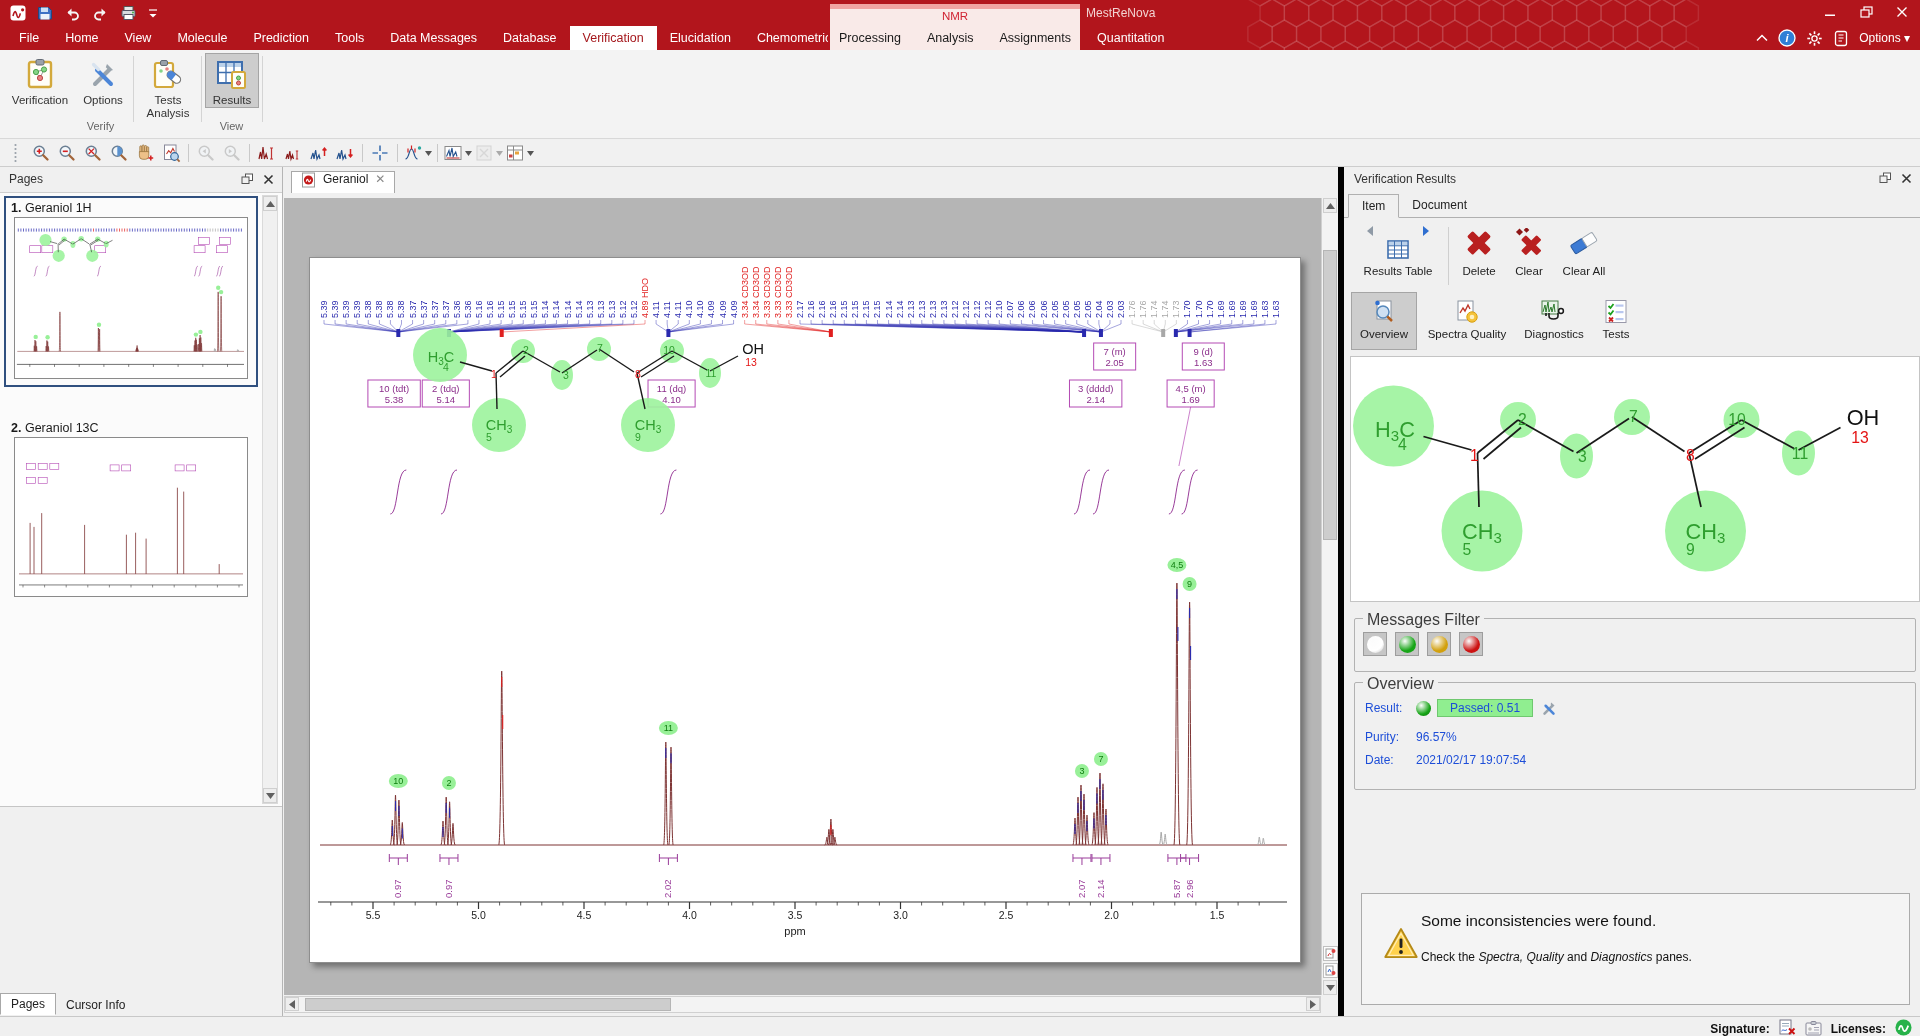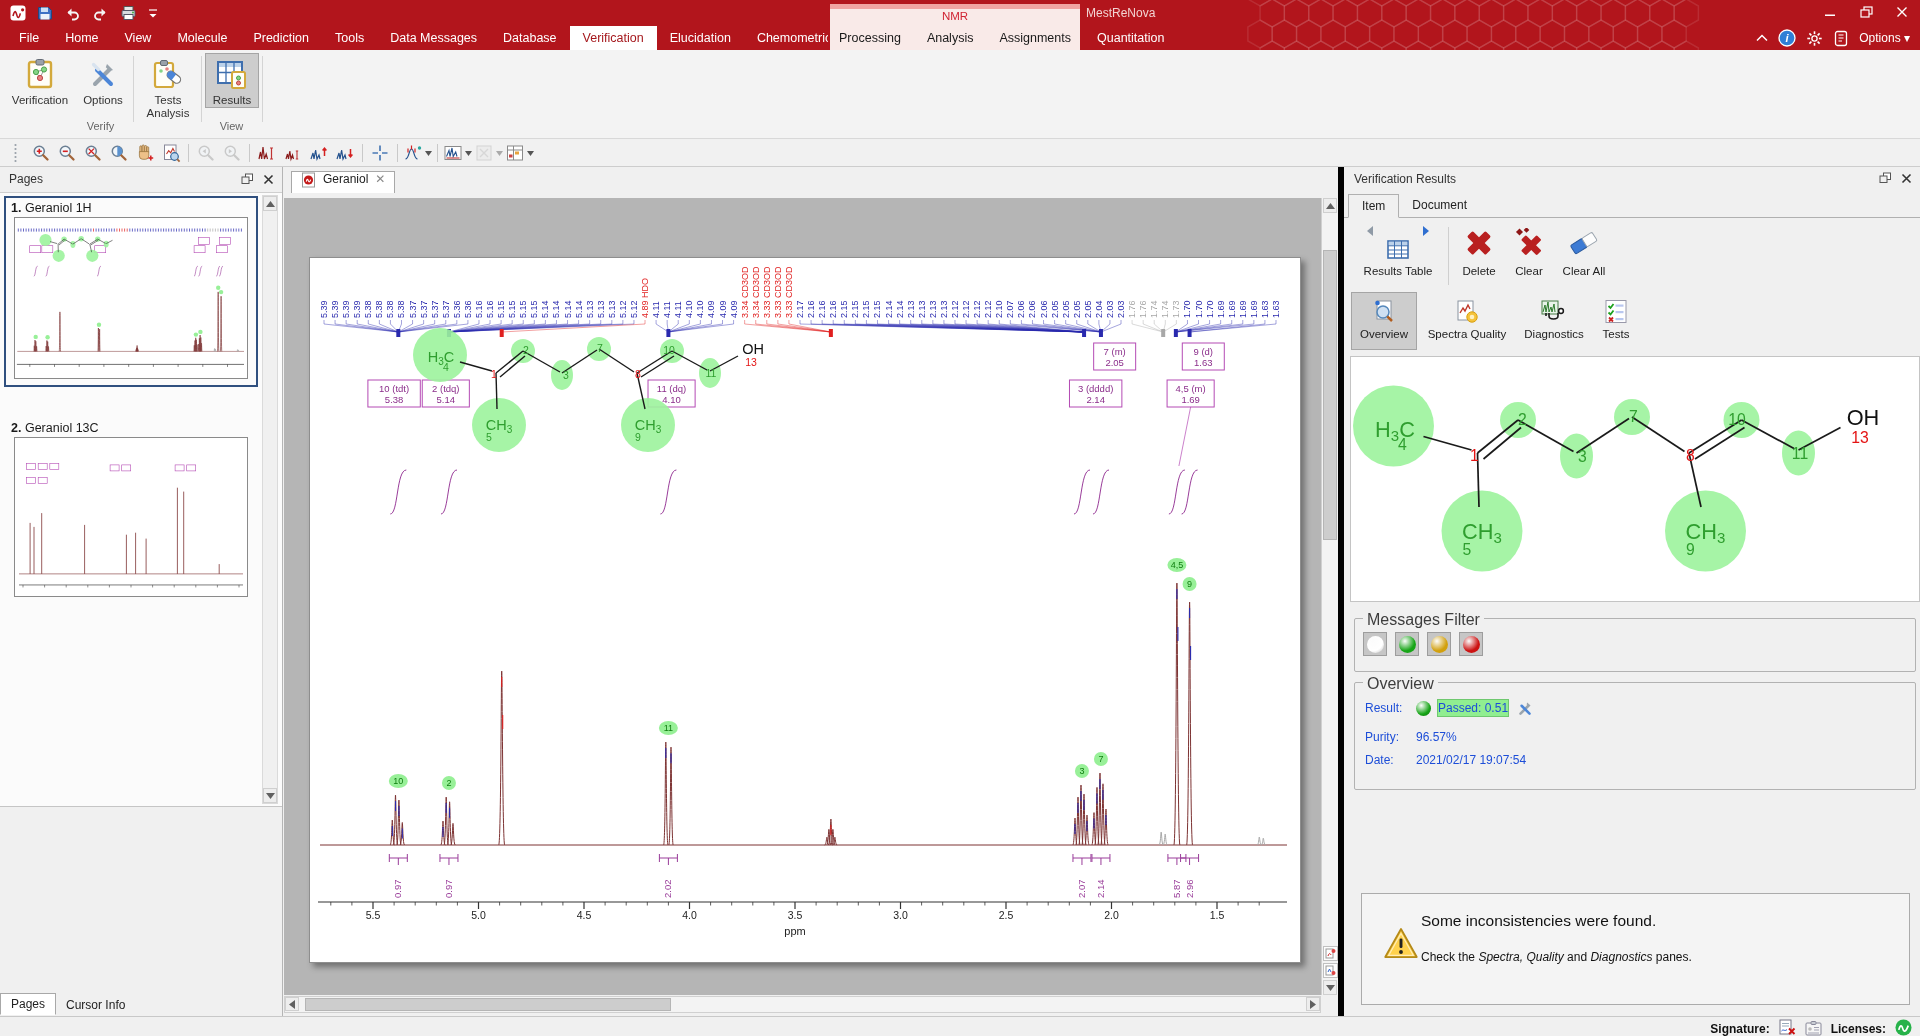--- a/index.html
+++ b/index.html
@@ -79,21 +79,21 @@
 .rp-molbox{position:absolute;top:189px;left:6px;width:570px;height:246px;background:#fff;border:1px solid #c4c4c4}
 .groupbox{position:absolute;border:1px solid #b2b2b2;border-radius:2px}
 .gb-label{position:absolute;top:-8px;left:8px;background:#f0f0f0;padding:0 4px;font-size:16px;color:#3d3d3d}
 .rp-msg{top:451px;left:10px;width:562px;height:54px}
 .filters{position:absolute;top:13px;left:8px;display:flex;gap:8px}
 .fbtn{width:24px;height:24px;background:#c6c6c6;border:1px solid #9d9d9d;display:flex;align-items:center;justify-content:center}
 .ball{width:17px;height:17px;border-radius:50%}
 .rp-ovw{top:515px;left:10px;width:562px;height:108px}
 .ovw-row{position:absolute;left:10px;display:flex;align-items:center;gap:7px;font-size:12px;color:#1d4ed8}
 .ovw-lbl{width:44px}
-.badge{background:#90ee90;padding:1px 0;outline:1px solid #6fc86f}
+.badge{background:#90ee90;padding:1px 12px;outline:1px solid #6fc86f}
 .rp-warning{position:absolute;top:726px;left:17px;width:549px;height:112px;border:1px solid #ababab;background:#f4f4f4}
 .warn-title{position:absolute;left:59px;top:18px;font-size:15.5px;color:#111}
 .warn-body{position:absolute;left:59px;top:56px;font-size:12px;color:#111}
 .warn-tri{position:absolute;left:21px;top:32px}
 .statusbar{position:absolute;top:1016px;left:0;width:1920px;height:20px;background:#f0f0f0;border-top:1px solid #c8c8c8}
 .sb-right{position:absolute;right:8px;top:0;height:19px;display:flex;align-items:flex-end;gap:9px;font-size:12px;color:#111}
 .sb-label{font-weight:bold}
 </style>
 </head>
 <body>

